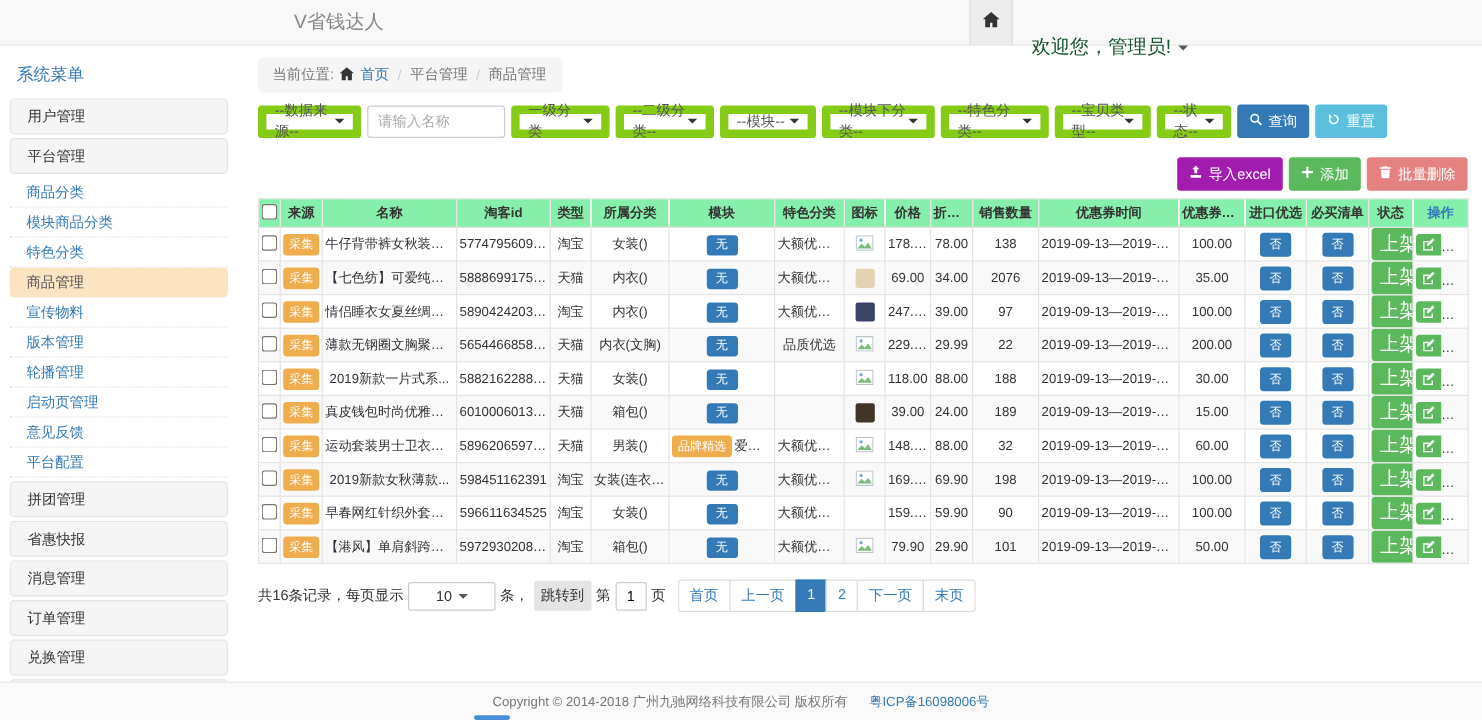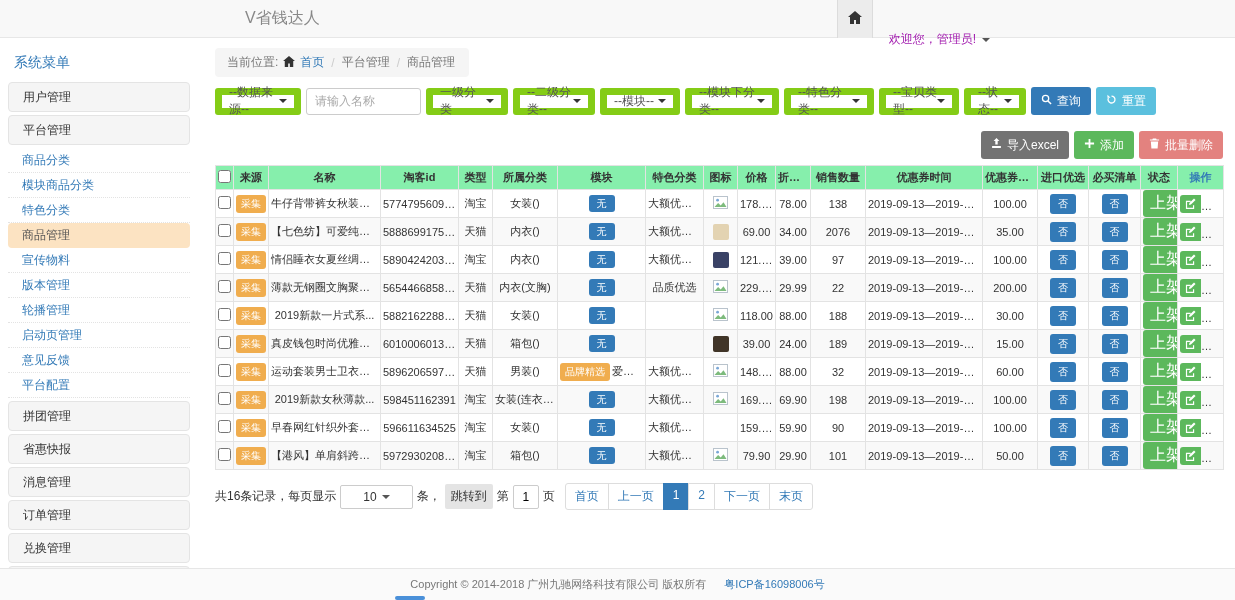--- a/index.html
+++ b/index.html
@@ -6,21 +6,21 @@
   html,body { width:1235px; height:600px; overflow:hidden; background:#fff;
     font-family:"Liberation Sans","DejaVu Sans",sans-serif; color:#333; position:relative; }
 
   
   .topbar { height:38px; background:#f8f8f8; border-bottom:1px solid #e7e7e7;
     display:flex; align-items:center; }
   .brand { margin-left:245px; color:#888; font-size:16px; }
   .topbar-right { margin-left:auto; margin-right:245px; display:flex; align-items:center; height:38px; }
   .home-box { width:36px; height:38px; display:flex; align-items:center; justify-content:center;
     background:#ececec; border-left:1px solid #dcdcdc; border-right:1px solid #dcdcdc; cursor:pointer; }
-  .welcome { margin-left:16px; font-size:12px; color:#a21caf; cursor:pointer; display:flex; align-items:center; gap:6px;margin-top:42px; }
+  .welcome { margin-left:16px; font-size:16px; color:#14532d; cursor:pointer; display:flex; align-items:center; gap:6px;margin-top:42px; }
   .caret-down { width:0; height:0; border-left:4px solid transparent; border-right:4px solid transparent;
     border-top:4px solid #555; display:inline-block; }
 
   
   .layout { display:flex; align-items:flex-start; }
   .sidebar { width:182px; margin:8px 0 0 8px; height:524px; overflow:hidden; flex:none; }
   .sidebar-title { color:#337ab7; font-weight:normal; font-size:14px; padding:8px 6px 10px 6px; }
   .side-panel { height:30px; line-height:28px; background:#f5f5f5; border:1px solid #e4e4e4;
     border-radius:4px; padding-left:14px; font-size:12px; color:#333; margin-bottom:3px; cursor:pointer; }
   .side-sub { margin:1px 0 3px 0; }
@@ -45,21 +45,21 @@
   .ctl-input { height:27px; border:1px solid #ccc; border-radius:3px; padding:0 8px; font-size:12px;
     color:#555; flex:none; }
   .ctl-input::placeholder { color:#aaa; }
   .btn { border:none; border-radius:3px; color:#fff; font-size:12px; height:28px; padding:0 10px;
     display:inline-flex; align-items:center; gap:5px; cursor:pointer; flex:none; }
   .btn-query { background:#337ab7; }
   .btn-reset { background:#5bc0de; }
 
   
   .action-row { margin-top:16px; display:flex; justify-content:flex-end; gap:5px; width:1008px; }
-  .btn-import { background:#737373; }
+  .btn-import { background:#a21caf; }
   .btn-add { background:#5cb85c; }
   .btn-del { background:#d9534f; opacity:.72; }
 
   
   table { margin-top:6px; border-collapse:collapse; table-layout:fixed; width:1008px; font-size:11px; }
   th, td { border:1px solid #e3e3e3; text-align:center; height:26px; padding:0 2px;
     overflow:hidden; white-space:nowrap; text-overflow:ellipsis; vertical-align:middle; }
   th { font-weight:bold; color:#333; height:24px; background:#86efac; }
   th.op-head { color:#337ab7; }
   tbody tr:nth-child(even) { background:#f9f9f9; }
@@ -349,21 +349,21 @@
           <tr>
             <td><input type="checkbox" style=""></td>
             <td><span class="badge-orange">采集</span></td>
             <td title="情侣睡衣女夏丝绸男士...">情侣睡衣女夏丝绸男士...</td>
             <td>589042420344</td>
             <td>淘宝</td>
             <td>内衣()</td>
             <td><span class="pill-blue">无</span></td>
             <td>大额优惠券</td>
             <td><span class="thumb" style="background: rgb(58, 66, 102);"></span></td>
-            <td>121.80</td>
+            <td>247.57</td>
             <td>39.00</td>
             <td>97</td>
             <td>2019-09-13—2019-09-20</td>
             <td>100.00</td>
             <td><button class="pill-blue">否</button></td>
             <td><button class="pill-blue">否</button></td>
             <td><button class="pill-green">上架</button></td>
             <td><button class="op-btn op-edit">
                 <svg width="11" height="11" viewBox="0 0 12 12">
                   <path fill="#fff" d="M1 3h5.2v1.3H2.3v6.4h6.4V7.8H10V12H1z"></path>

